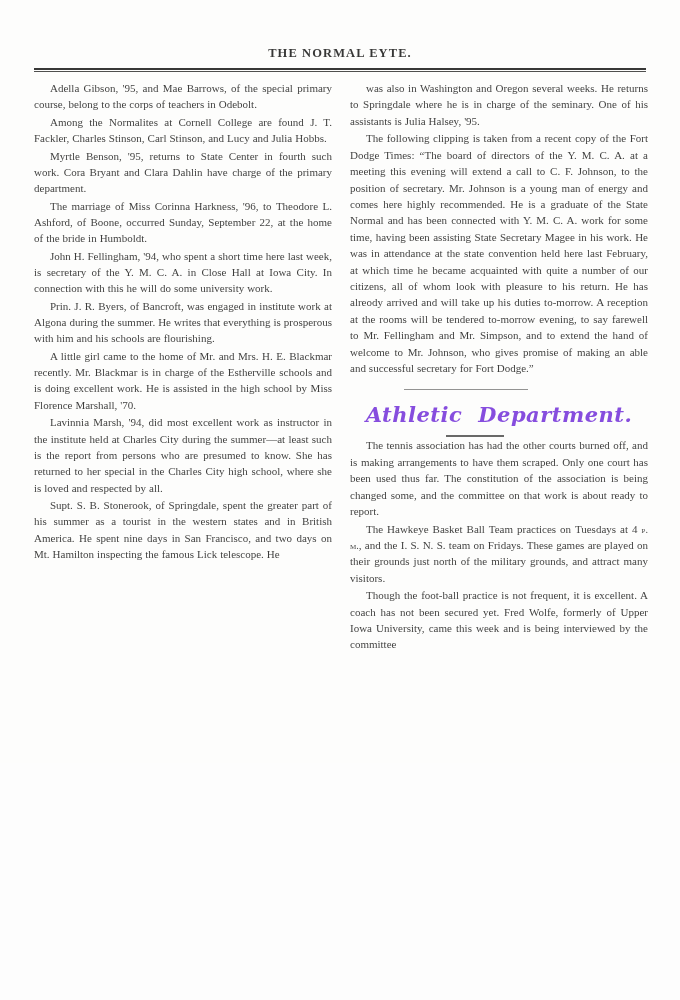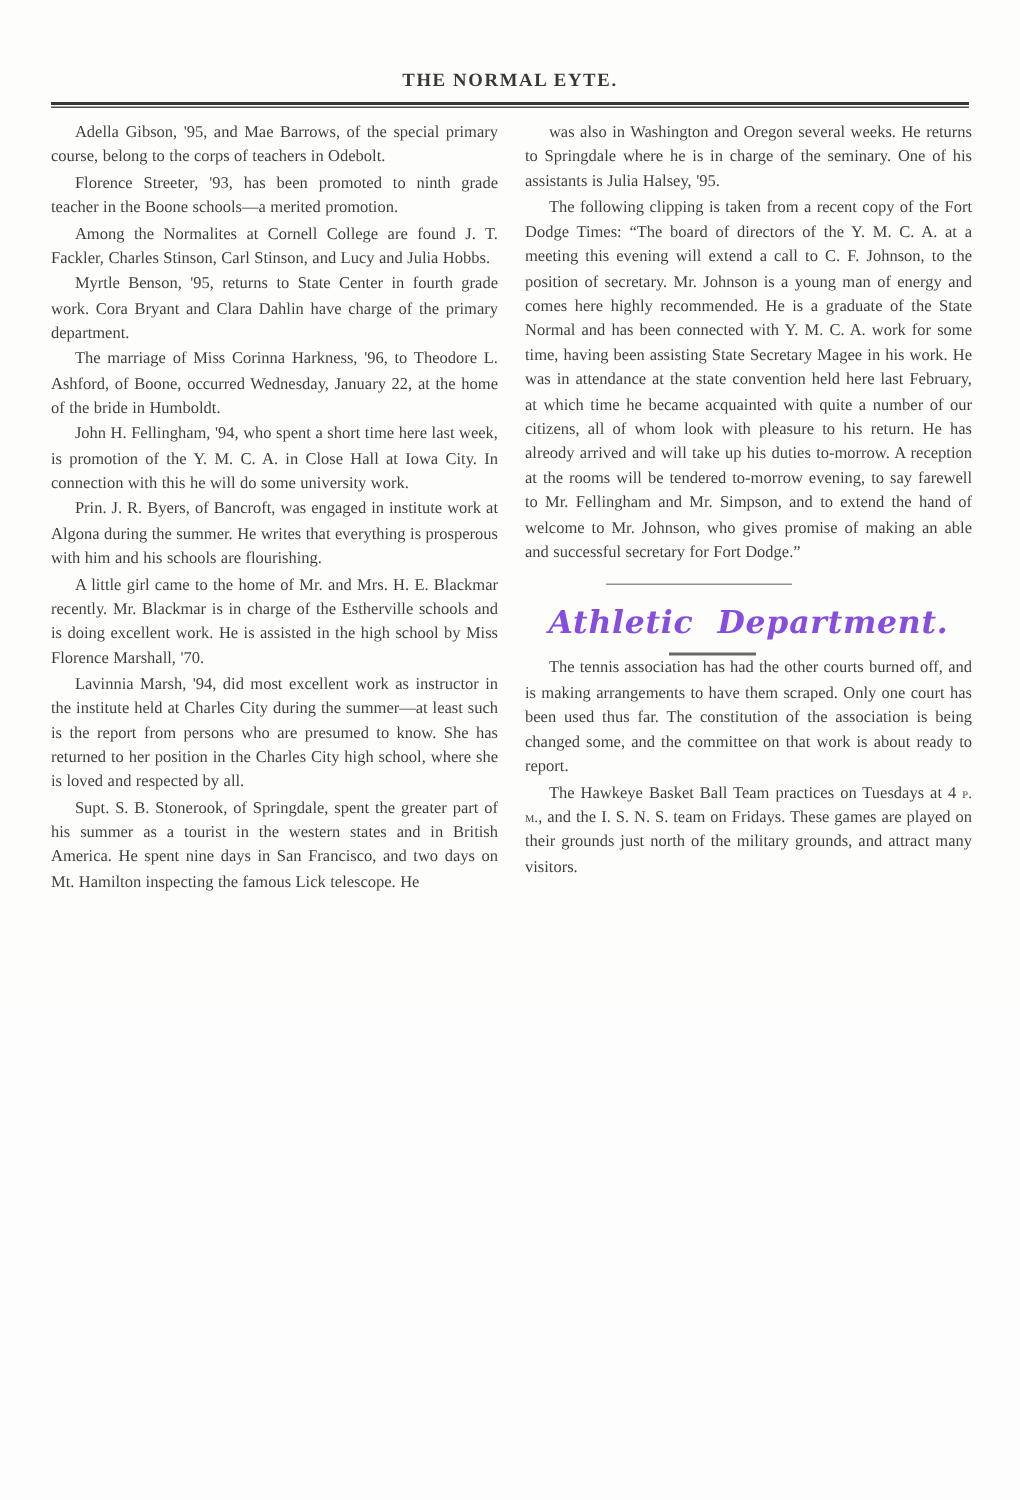--- a/index.html
+++ b/index.html
@@ -151,28 +151,27 @@
 
   <div class="head-rule">
     <div class="r1"></div>
     <div class="r2"></div>
   </div>
 
   <div class="columns">
 
     <div class="col col-left">
       <p class="para">Adella Gibson, '95, and Mae Barrows, of the special primary course, belong to the corps of teachers in Odebolt.</p>
-      <p class="para">Florence Streeter, '93, has been promoted to ninth grade teacher in the Boone schools—a merited promotion.</p>
       <p class="para">Among the Normalites at Cornell College are found J. T. Fackler, Charles Stinson, Carl Stinson, and Lucy and Julia Hobbs.</p>
-      <p class="para">Myrtle Benson, '95, returns to State Center in fourth grade work. Cora Bryant and Clara Dahlin have charge of the primary department.</p>
-      <p class="para">The marriage of Miss Corinna Harkness, '96, to Theodore L. Ashford, of Boone, occurred Wednesday, January 22, at the home of the bride in Humboldt.</p>
-      <p class="para">John H. Fellingham, '94, who spent a short time here last week, is promotion of the Y. M. C. A. in Close Hall at Iowa City. In connection with this he will do some university work.</p>
+      <p class="para">Myrtle Benson, '95, returns to State Center in fourth such work. Cora Bryant and Clara Dahlin have charge of the primary department.</p>
+      <p class="para">The marriage of Miss Corinna Harkness, '96, to Theodore L. Ashford, of Boone, occurred Sunday, September 22, at the home of the bride in Humboldt.</p>
+      <p class="para">John H. Fellingham, '94, who spent a short time here last week, is secretary of the Y. M. C. A. in Close Hall at Iowa City. In connection with this he will do some university work.</p>
       <p class="para">Prin. J. R. Byers, of Bancroft, was engaged in institute work at Algona during the summer. He writes that everything is prosperous with him and his schools are flourishing.</p>
       <p class="para">A little girl came to the home of Mr. and Mrs. H. E. Blackmar recently. Mr. Blackmar is in charge of the Estherville schools and is doing excellent work. He is assisted in the high school by Miss Florence Marshall, '70.</p>
-      <p class="para">Lavinnia Marsh, '94, did most excellent work as instructor in the institute held at Charles City during the summer—at least such is the report from persons who are presumed to know. She has returned to her position in the Charles City high school, where she is loved and respected by all.</p>
+      <p class="para">Lavinnia Marsh, '94, did most excellent work as instructor in the institute held at Charles City during the summer—at least such is the report from persons who are presumed to know. She has returned to her special in the Charles City high school, where she is loved and respected by all.</p>
       <p class="para">Supt. S. B. Stonerook, of Springdale, spent the greater part of his summer as a tourist in the western states and in British America. He spent nine days in San Francisco, and two days on Mt. Hamilton inspecting the famous Lick telescope. He</p>
     </div>
 
     <div class="col col-right">
       <p class="para">was also in Washington and Oregon several weeks. He returns to Springdale where he is in charge of the seminary. One of his assistants is Julia Halsey, '95.</p>
       <p class="para">The following clipping is taken from a recent copy of the Fort Dodge Times: “The board of directors of the Y. M. C. A. at a meeting this evening will extend a call to C. F. Johnson, to the position of secretary. Mr. Johnson is a young man of energy and comes here highly recommended. He is a graduate of the State Normal and has been connected with Y. M. C. A. work for some time, having been assisting State Secretary Magee in his work. He was in attendance at the state convention held here last February, at which time he became acquainted with quite a number of our citizens, all of whom look with pleasure to his return. He has alreody arrived and will take up his duties to-morrow. A reception at the rooms will be tendered to-morrow evening, to say farewell to Mr. Fellingham and Mr. Simpson, and to extend the hand of welcome to Mr. Johnson, who gives promise of making an able and successful secretary for Fort Dodge.”</p>
 
       <div class="rule-short rule-above-heading"></div>
 
       <div class="section-heading">
@@ -182,16 +181,19 @@
       <div class="rule-short rule-below-heading"></div>
 
       <p class="para">
         <span>The tennis association has had the other courts burned off, and is making arrangements to have them scraped. Only one court has been used thus far. The constitution of the association is being changed some, and the committee on that work is about ready to report.</span>
       </p>
 
       <p class="para">
         <span>The Hawkeye Basket Ball Team practices on Tuesdays at 4 </span><span class="smallcaps">p. m.</span><span>, and the I. S. N. S. team on Fridays. These games are played on their grounds just north of the military grounds, and attract many visitors.</span>
       </p>
 
+      <p class="para">
+        <span>Though the foot-ball practice is not frequent, it is excellent. A coach has not been secured yet. Fred Wolfe, formerly of Upper Iowa University, came this week and is being interviewed by the committee</span>
+      </p>
     </div>
 
   </div>
 </div>
 
 </body></html>

